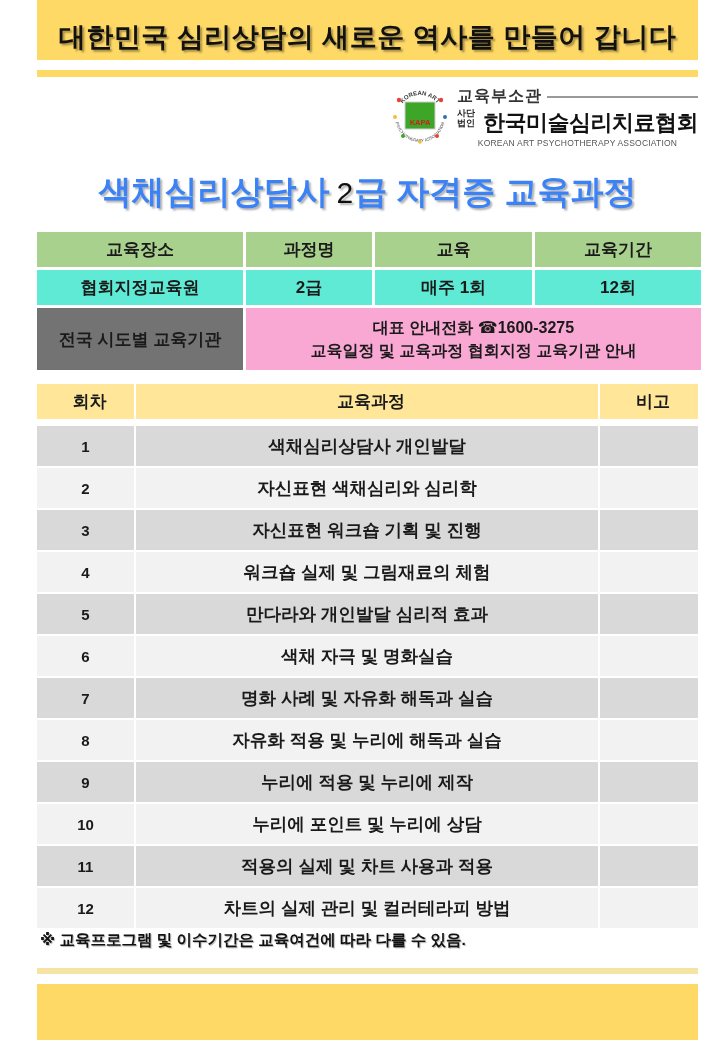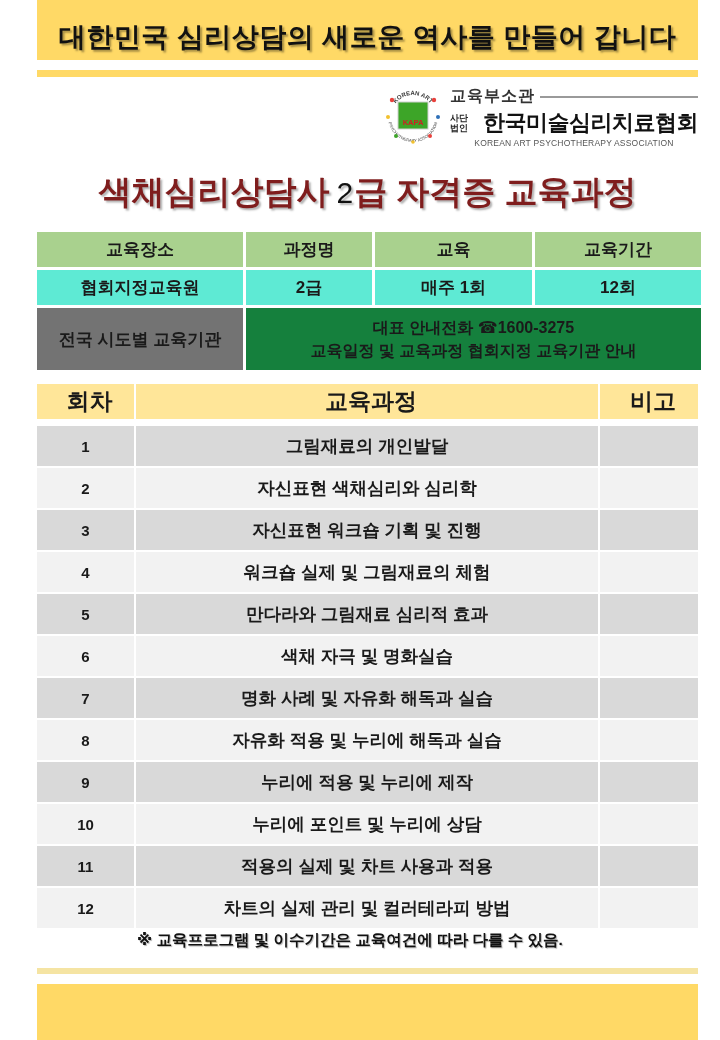--- a/index.html
+++ b/index.html
@@ -21,61 +21,61 @@
   }
   .banner-underline { left:37px; top:70px; width:661px; height:7px; background:#FFD966; }
 
   
   .logo { left:37px; top:84px; width:661px; height:66px;
           display:flex; justify-content:flex-end; align-items:center; gap:7px; }
   .logo-text { display:flex; flex-direction:column; }
   .logo-sup-row { display:flex; align-items:center; margin-bottom:1px; }
   .logo-sup { font-size:16px; font-weight:bold; color:#333; letter-spacing:1px; white-space:nowrap; }
   .logo-rule { flex:1; height:2px; background:#9a9a9a; margin-left:5px; }
-  .logo-main { display:flex; align-items:center; gap:15px; }
+  .logo-main { display:flex; gap:8px; }
   .corp-type { display:flex; flex-direction:column; font-size:9px; font-weight:bold;
                color:#222; line-height:1.15; }
   .org-ko { font-size:22px; font-weight:800; color:#111; letter-spacing:-0.5px; white-space:nowrap; }
   .org-en { font-size:8.5px; color:#555; text-align:center; letter-spacing:0.2px; white-space:nowrap; }
 
   
   .title { left:37px; top:170px; width:661px; text-align:center; white-space:nowrap;
            text-shadow:2px 2px 2px rgba(0,0,0,0.3); }
-  .title .t-bold { font-size:33px; font-weight:bold; color:#7f1d1d; }
+  .title .t-bold { font-size:33px; font-weight:bold; color:#3b82f6; }
   .title .t-num  { font-size:30px; font-weight:400; color:#111; margin:0 1px 0 7px; }
 
   
   .info-table {
     left:37px; top:232px; width:661px;
     display:grid; grid-template-columns:206px 126px 157px 166px;
     grid-template-rows:35px 35px 62px; gap:3px;
   }
   .cell { display:flex; align-items:center; justify-content:center;
           font-weight:bold; font-size:17px; text-align:center; }
   .ih { background:#A9D18E; }
   .ir { background:#5eead4; }
   .iw { background:#737373; }
-  .ib { background:#15803d; grid-column:2 / 5; flex-direction:column; line-height:1.45; font-size:16px; }
+  .ib { background:#f9a8d4; grid-column:2 / 5; flex-direction:column; line-height:1.45; font-size:16px; }
 
   
   .course-table {
     left:37px; top:384px; width:661px;
     display:grid; grid-template-columns:97px 462px 98px;
     grid-auto-rows:40px; gap:2px;
   }
   .course-table .hdr { background:#FFE699; height:35px; }
-  .ch { font-size:23px;padding-left:8px; }
+  .ch { font-size:17px;padding-left:8px; }
   .odd  { background:#D9D9D9; }
   .even { background:#F2F2F2; }
   .no-cell { font-size:15px; }
   .course-cell { font-size:17.5px; }
 
   
   .footnote { left:40px; top:930px; width:620px; font-size:15.5px; font-weight:bold;
-              color:#111; text-shadow:1px 1px 1px rgba(0,0,0,0.3);text-align:center; }
+              color:#111; text-shadow:1px 1px 1px rgba(0,0,0,0.3); }
   .footer-divider { left:37px; top:968px; width:661px; height:6px; background:#F5E4A3; }
   .footer-banner  { left:37px; top:984px; width:661px; height:56px; background:#FFD966; }
 </style>
 </head>
 <body>
 
 <div class="abs banner">
   <span class="banner-text">대한민국 심리상담의 새로운 역사를 만들어 갑니다</span>
 </div>
 <div class="abs banner-underline"></div>
@@ -140,37 +140,37 @@
     <span>교육일정 및 교육과정 협회지정 교육기관 안내</span>
   </div>
 </div>
 
 <div class="abs course-table">
   <div class="cell hdr ch">회차</div>
   <div class="cell hdr ch">교육과정</div>
   <div class="cell hdr ch">비고</div>
 
   <div class="cell odd no-cell">1</div>
-  <div class="cell odd course-cell">그림재료의 개인발달</div>
+  <div class="cell odd course-cell">색채심리상담사 개인발달</div>
   <div class="cell odd"></div>
 
   <div class="cell even no-cell">2</div>
   <div class="cell even course-cell">자신표현 색채심리와 심리학</div>
   <div class="cell even"></div>
 
   <div class="cell odd no-cell">3</div>
   <div class="cell odd course-cell">자신표현 워크숍 기획 및 진행</div>
   <div class="cell odd"></div>
 
   <div class="cell even no-cell">4</div>
   <div class="cell even course-cell">워크숍 실제 및 그림재료의 체험</div>
   <div class="cell even"></div>
 
   <div class="cell odd no-cell">5</div>
-  <div class="cell odd course-cell">만다라와 그림재료 심리적 효과</div>
+  <div class="cell odd course-cell">만다라와 개인발달 심리적 효과</div>
   <div class="cell odd"></div>
 
   <div class="cell even no-cell">6</div>
   <div class="cell even course-cell">색채 자극 및 명화실습</div>
   <div class="cell even"></div>
 
   <div class="cell odd no-cell">7</div>
   <div class="cell odd course-cell">명화 사례 및 자유화 해독과 실습</div>
   <div class="cell odd"></div>
 

